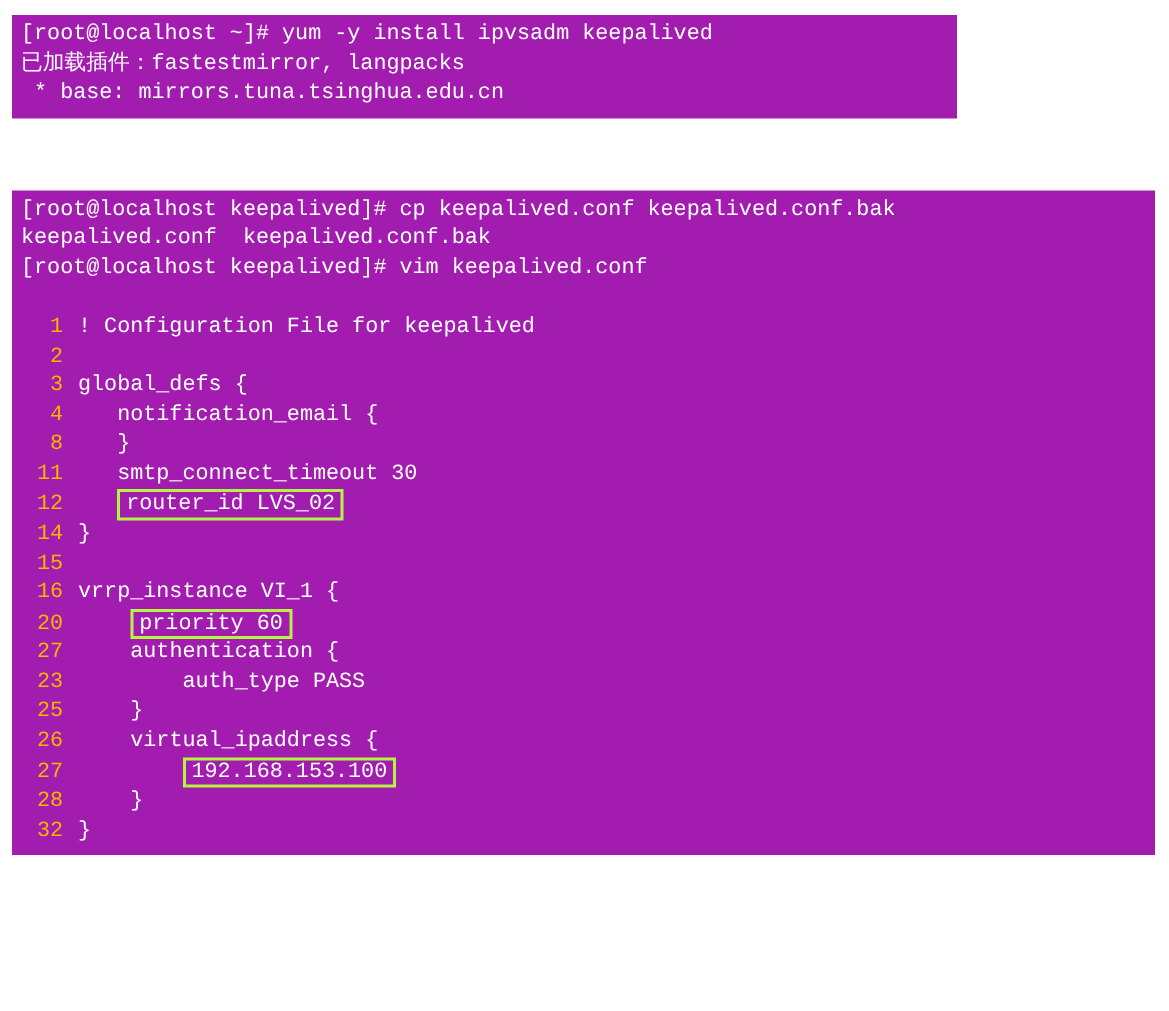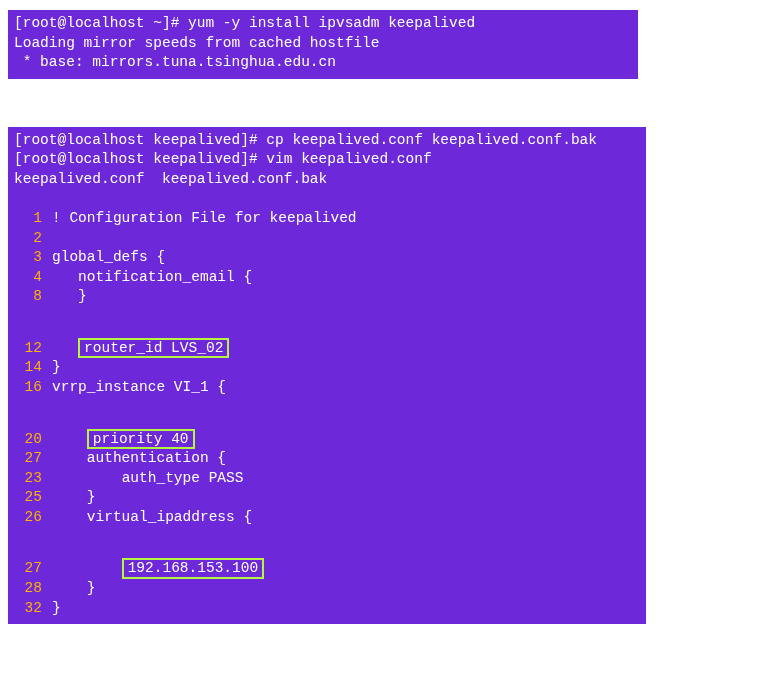--- a/index.html
+++ b/index.html
@@ -5,68 +5,69 @@
   body {
     margin: 0;
     padding: 10px 0 0 8px;
     background: #ffffff;
     font-family: "Consolas", "Courier New", monospace;
     font-size: 14.5px;
     line-height: 1.35;
     width: 779px;
   }
   .term {
-    background: #6d28d9;
+    background: #a21caf;
     color: #fff;
     padding: 4px 6px 6px 6px;
     box-sizing: border-box;
   }
   .term1 { width: 630px; }
-  .term2 { width: 638px; margin-top: 48px; }
+  .term2 { width: 762px; margin-top: 48px; }
   .row { white-space: pre; }
   .ln {
     display: inline-block;
     width: 28px;
     text-align: right;
     color: #ffb000;
     margin-right: 10px;
   }
   .hl {
     border: 2px solid #b6f442;
     padding: 0 4px;
     display: inline-block;
     line-height: 1.15;
-    margin-top: 31px;
   }
   .code { color: #fff; }
 </style>
 </head>
 <body>
 
 <div class="term term1">
   <div class="row">[root@localhost ~]# yum -y install ipvsadm keepalived</div>
-  <div class="row">Loading mirror speeds from cached hostfile</div>
+  <div class="row">已加载插件：fastestmirror, langpacks</div>
   <div class="row"> * base: mirrors.tuna.tsinghua.edu.cn</div>
 </div>
 
 <div class="term term2">
   <div class="row">[root@localhost keepalived]# cp keepalived.conf keepalived.conf.bak</div>
+  <div class="row">keepalived.conf  keepalived.conf.bak</div>
   <div class="row">[root@localhost keepalived]# vim keepalived.conf</div>
-  <div class="row">keepalived.conf  keepalived.conf.bak</div>
   <div class="row">&nbsp;</div>
   <div id="file-body">
       <div class="row"><span class="ln">1</span><span></span><span class="code">! Configuration File for keepalived</span></div>
       <div class="row"><span class="ln">2</span><span></span><span class="code"></span></div>
       <div class="row"><span class="ln">3</span><span></span><span class="code">global_defs {</span></div>
       <div class="row"><span class="ln">4</span><span>   </span><span class="code">notification_email {</span></div>
       <div class="row"><span class="ln">8</span><span>   </span><span class="code">}</span></div>
+      <div class="row"><span class="ln">11</span><span>   </span><span class="code">smtp_connect_timeout 30</span></div>
       <div class="row"><span class="ln">12</span><span>   </span><span class="code hl">router_id LVS_02</span></div>
       <div class="row"><span class="ln">14</span><span></span><span class="code">}</span></div>
+      <div class="row"><span class="ln">15</span><span></span><span class="code"></span></div>
       <div class="row"><span class="ln">16</span><span></span><span class="code">vrrp_instance VI_1 {</span></div>
-      <div class="row"><span class="ln">20</span><span>    </span><span class="code hl">priority 40</span></div>
+      <div class="row"><span class="ln">20</span><span>    </span><span class="code hl">priority 60</span></div>
       <div class="row"><span class="ln">27</span><span>    </span><span class="code">authentication {</span></div>
       <div class="row"><span class="ln">23</span><span>        </span><span class="code">auth_type PASS</span></div>
       <div class="row"><span class="ln">25</span><span>    </span><span class="code">}</span></div>
       <div class="row"><span class="ln">26</span><span>    </span><span class="code">virtual_ipaddress {</span></div>
       <div class="row"><span class="ln">27</span><span>        </span><span class="code hl">192.168.153.100</span></div>
       <div class="row"><span class="ln">28</span><span>    </span><span class="code">}</span></div>
       <div class="row"><span class="ln">32</span><span></span><span class="code">}</span></div>
     </div>
 </div>
 

